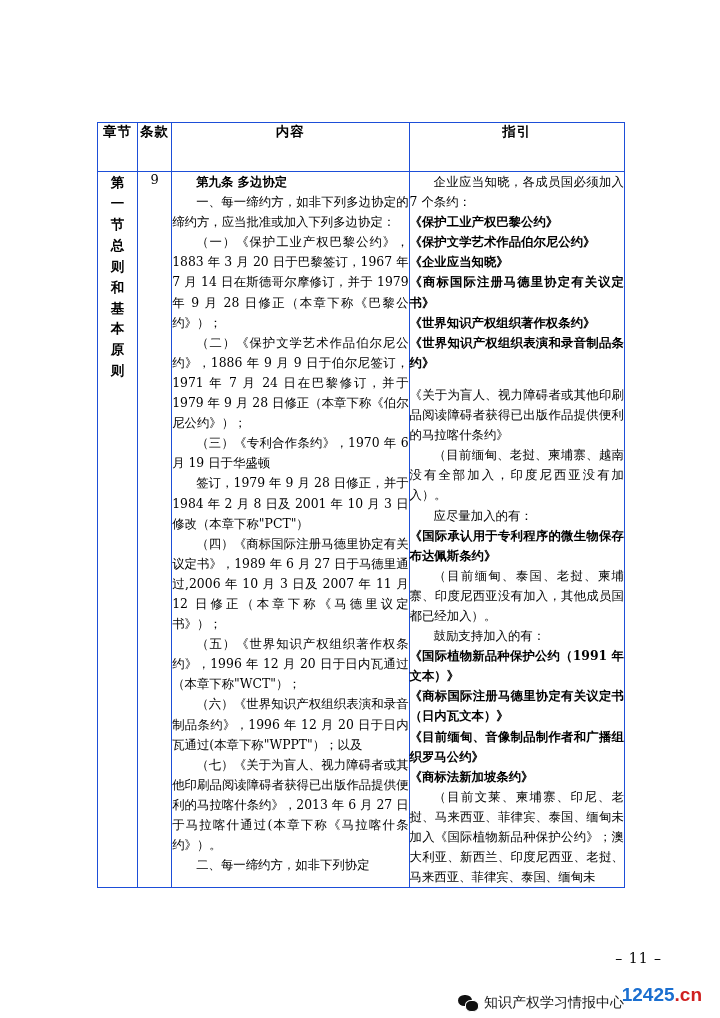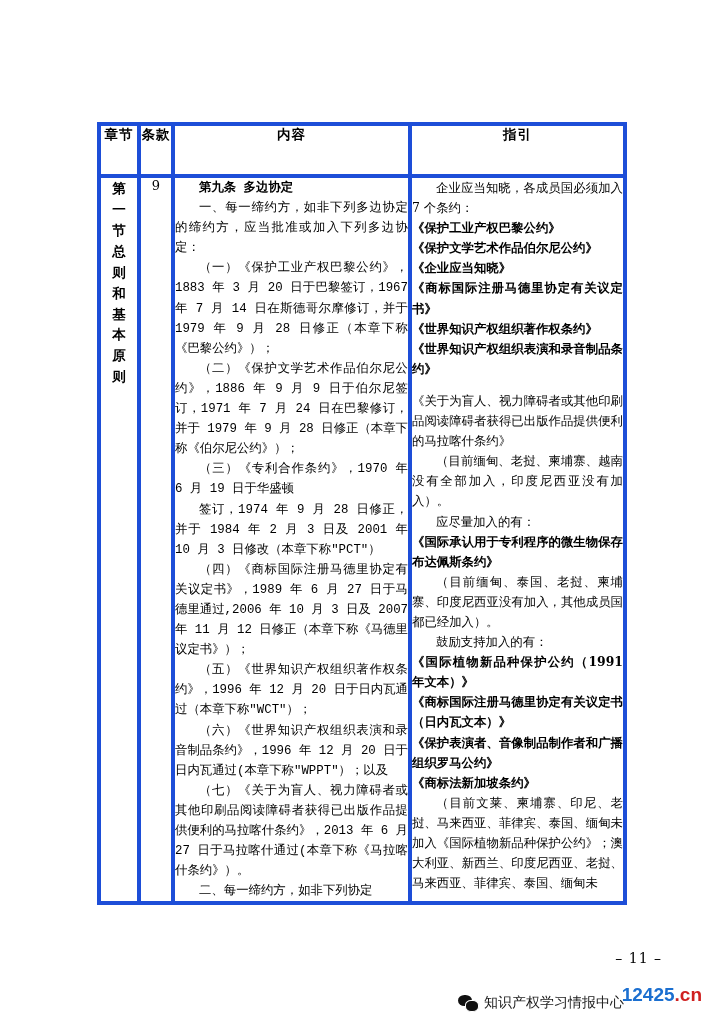--- a/index.html
+++ b/index.html
@@ -26,21 +26,21 @@
 
   table.doc-table {
     position: absolute;
     left: 97px;
     top: 122px;
     width: 528px;
     border-collapse: collapse;
     table-layout: fixed;
   }
   table.doc-table td, table.doc-table th {
-    border: 4px solid #1d4ed8;
+    border: 1px solid #1d4ed8;
     vertical-align: top;
     padding: 0;
   }
 
   .col-chapter { width: 40px; }
   .col-clause  { width: 34px; }
   .col-content { width: 237px; }
   .col-guide   { width: 215px; }
 
   .hdr {
@@ -72,21 +72,20 @@
     text-align: center;
     font-size: 13px;
     vertical-align: middle;
   }
 
   .content-cell {
     padding: 8px 7px 10px 7px;
     font-size: 12.4px;
     line-height: 1.62;
     text-align: justify;
-    font-family: Liberation Mono, monospace;
   }
   .guide-cell {
     padding: 8px 7px 10px 7px;
     font-size: 12.4px;
     line-height: 1.62;
     text-align: justify;
   }
 
   .p { margin: 0; }
   .p.indent { text-indent: 24px; }
@@ -190,21 +189,21 @@
           <span>原</span>
           <span>则</span>
         </td>
         <td class="clause-num">9</td>
         <td class="content-cell">
           <p class="p bold-title">第九条 多边协定</p>
           <p class="p indent">一、每一缔约方，如非下列多边协定的缔约方，应当批准或加入下列多边协定：</p>
           <p class="p indent">（一）《保护工业产权巴黎公约》，1883 年 3 月 20 日于巴黎签订，1967 年 7 月 14 日在斯德哥尔摩修订，并于 1979 年 9 月 28 日修正（本章下称《巴黎公约》）；</p>
           <p class="p indent">（二）《保护文学艺术作品伯尔尼公约》，1886 年 9 月 9 日于伯尔尼签订，1971 年 7 月 24 日在巴黎修订，并于 1979 年 9 月 28 日修正（本章下称《伯尔尼公约》）；</p>
           <p class="p indent">（三）《专利合作条约》，1970 年 6 月 19 日于华盛顿</p>
-          <p class="p indent">签订，1974 年 9 月 28 日修正，并于 1984 年 2 月 3 日及 2001 年 10 月 3 日修改（本章下称"PCT"）</p>
+          <p class="p indent">签订，1979 年 9 月 28 日修正，并于 1984 年 2 月 8 日及 2001 年 10 月 3 日修改（本章下称"PCT"）</p>
           <p class="p indent">（四）《商标国际注册马德里协定有关议定书》，1989 年 6 月 27 日于马德里通过,2006 年 10 月 3 日及 2007 年 11 月 12 日修正（本章下称《马德里议定书》）；</p>
           <p class="p indent">（五）《世界知识产权组织著作权条约》，1996 年 12 月 20 日于日内瓦通过（本章下称"WCT"）；</p>
           <p class="p indent">（六）《世界知识产权组织表演和录音制品条约》，1996 年 12 月 20 日于日内瓦通过(本章下称"WPPT"）；以及</p>
           <p class="p indent">（七）《关于为盲人、视力障碍者或其他印刷品阅读障碍者获得已出版作品提供便利的马拉喀什条约》，2013 年 6 月 27 日于马拉喀什通过(本章下称《马拉喀什条约》）。</p>
           <p class="p indent">二、每一缔约方，如非下列协定</p>
         </td>
         <td class="guide-cell">
           <p class="p indent">企业应当知晓，各成员国必须加入 7 个条约：</p>
           <p class="p bold-c">《保护工业产权巴黎公约》</p>
           <p class="p bold-c">《保护文学艺术作品伯尔尼公约》</p>
@@ -213,21 +212,21 @@
           <p class="p bold-c">《世界知识产权组织著作权条约》</p>
           <p class="p bold-c">《世界知识产权组织表演和录音制品条约》</p>
           <p class="p bold-j">《关于为盲人、视力障碍者或其他印刷品阅读障碍者获得已出版作品提供便利的马拉喀什条约》</p>
           <p class="p indent">（目前缅甸、老挝、柬埔寨、越南没有全部加入，印度尼西亚没有加入）。</p>
           <p class="p indent">应尽量加入的有：</p>
           <p class="p bold-c">《国际承认用于专利程序的微生物保存布达佩斯条约》</p>
           <p class="p indent">（目前缅甸、泰国、老挝、柬埔寨、印度尼西亚没有加入，其他成员国都已经加入）。</p>
           <p class="p indent">鼓励支持加入的有：</p>
           <p class="p bold-c">《国际植物新品种保护公约（1991 年文本）》</p>
           <p class="p bold-c">《商标国际注册马德里协定有关议定书（日内瓦文本）》</p>
-          <p class="p bold-c">《保护表演者、音像制品制作者和广播组织罗马公约》</p>
+          <p class="p bold-c">《目前缅甸、音像制品制作者和广播组织罗马公约》</p>
           <p class="p bold-c">《商标法新加坡条约》</p>
           <p class="p indent">（目前文莱、柬埔寨、印尼、老挝、马来西亚、菲律宾、泰国、缅甸未加入《国际植物新品种保护公约》；澳大利亚、新西兰、印度尼西亚、老挝、马来西亚、菲律宾、泰国、缅甸未</p>
         </td>
       </tr>
     </tbody>
   </table>
 
   <div class="page-num">– 11 –</div>
 
   <div class="footer">

